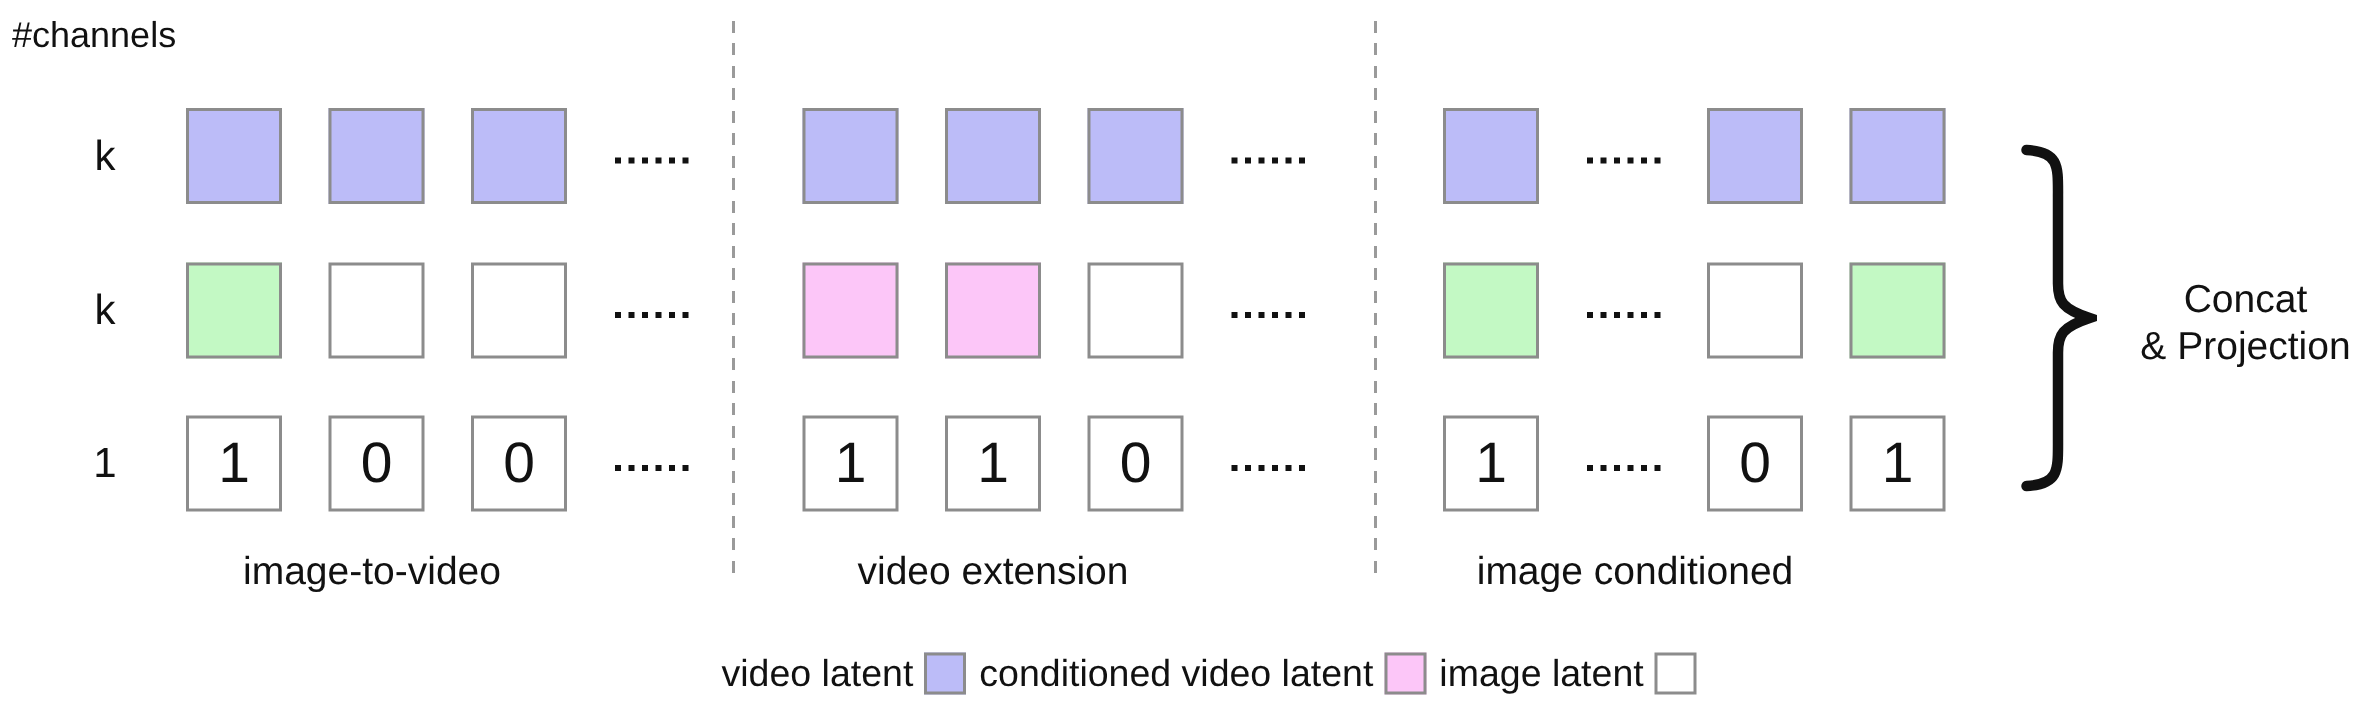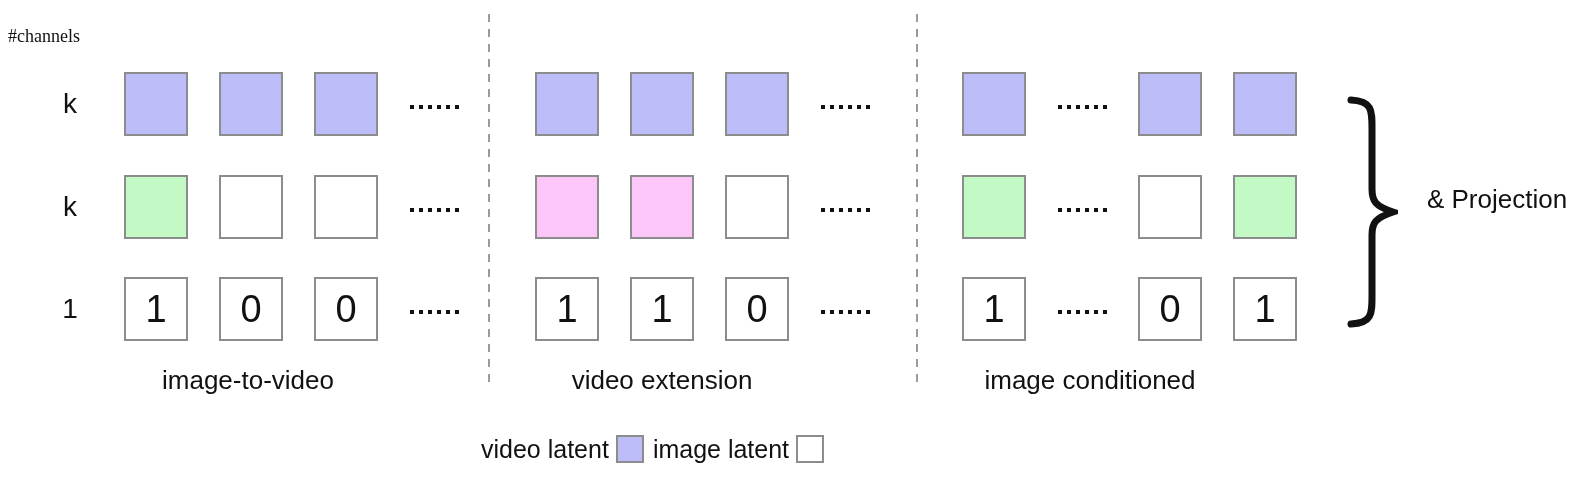--- a/index.html
+++ b/index.html
@@ -14,24 +14,23 @@
   .canvas {
     position: relative;
     width: 1578px;
     height: 478px;
     overflow: hidden;
     background: #ffffff;
   }
   .channels {
     position: absolute;
     left: 8px;
-    top: 26px;
-    font-size: 18px;
-    white-space: nowrap;
-    font-family: Liberation Serif, serif;
+    top: 10px;
+    font-size: 24px;
+    white-space: nowrap;
   }
   .row-label {
     position: absolute;
     left: 50px;
     width: 40px;
     height: 64px;
     line-height: 64px;
     text-align: center;
     font-size: 28px;
   }
@@ -254,27 +253,32 @@
     </div>
 
   <div class="divider" style="left:488px"></div>
   <div class="divider" style="left:916px"></div>
 
   <svg class="brace" width="52" height="234" viewBox="0 0 52 234">
     <path d="M5,5 C27,6 26,16 26,36 L26,94 C26,106 29,111 47,117 C29,123 26,128 26,140 L26,198 C26,218 27,228 5,229" fill="none" stroke="#111111" stroke-width="7" stroke-linecap="round"></path>
   </svg>
 
   <div class="concat-label">
+    <div>Concat</div>
     <div>&amp; Projection</div>
   </div>
 
   <div class="legend" id="legend">
       <div class="legend-item">
         <span>video latent</span>
         <div class="legend-swatch" style="background: rgb(188, 188, 248);"></div>
       </div>
       <div class="legend-item">
+        <span>conditioned video latent</span>
+        <div class="legend-swatch" style="background: rgb(252, 198, 248);"></div>
+      </div>
+      <div class="legend-item">
         <span>image latent</span>
         <div class="legend-swatch" style="background: rgb(255, 255, 255);"></div>
       </div>
     </div>
 
 </div>
 
 </body></html>

